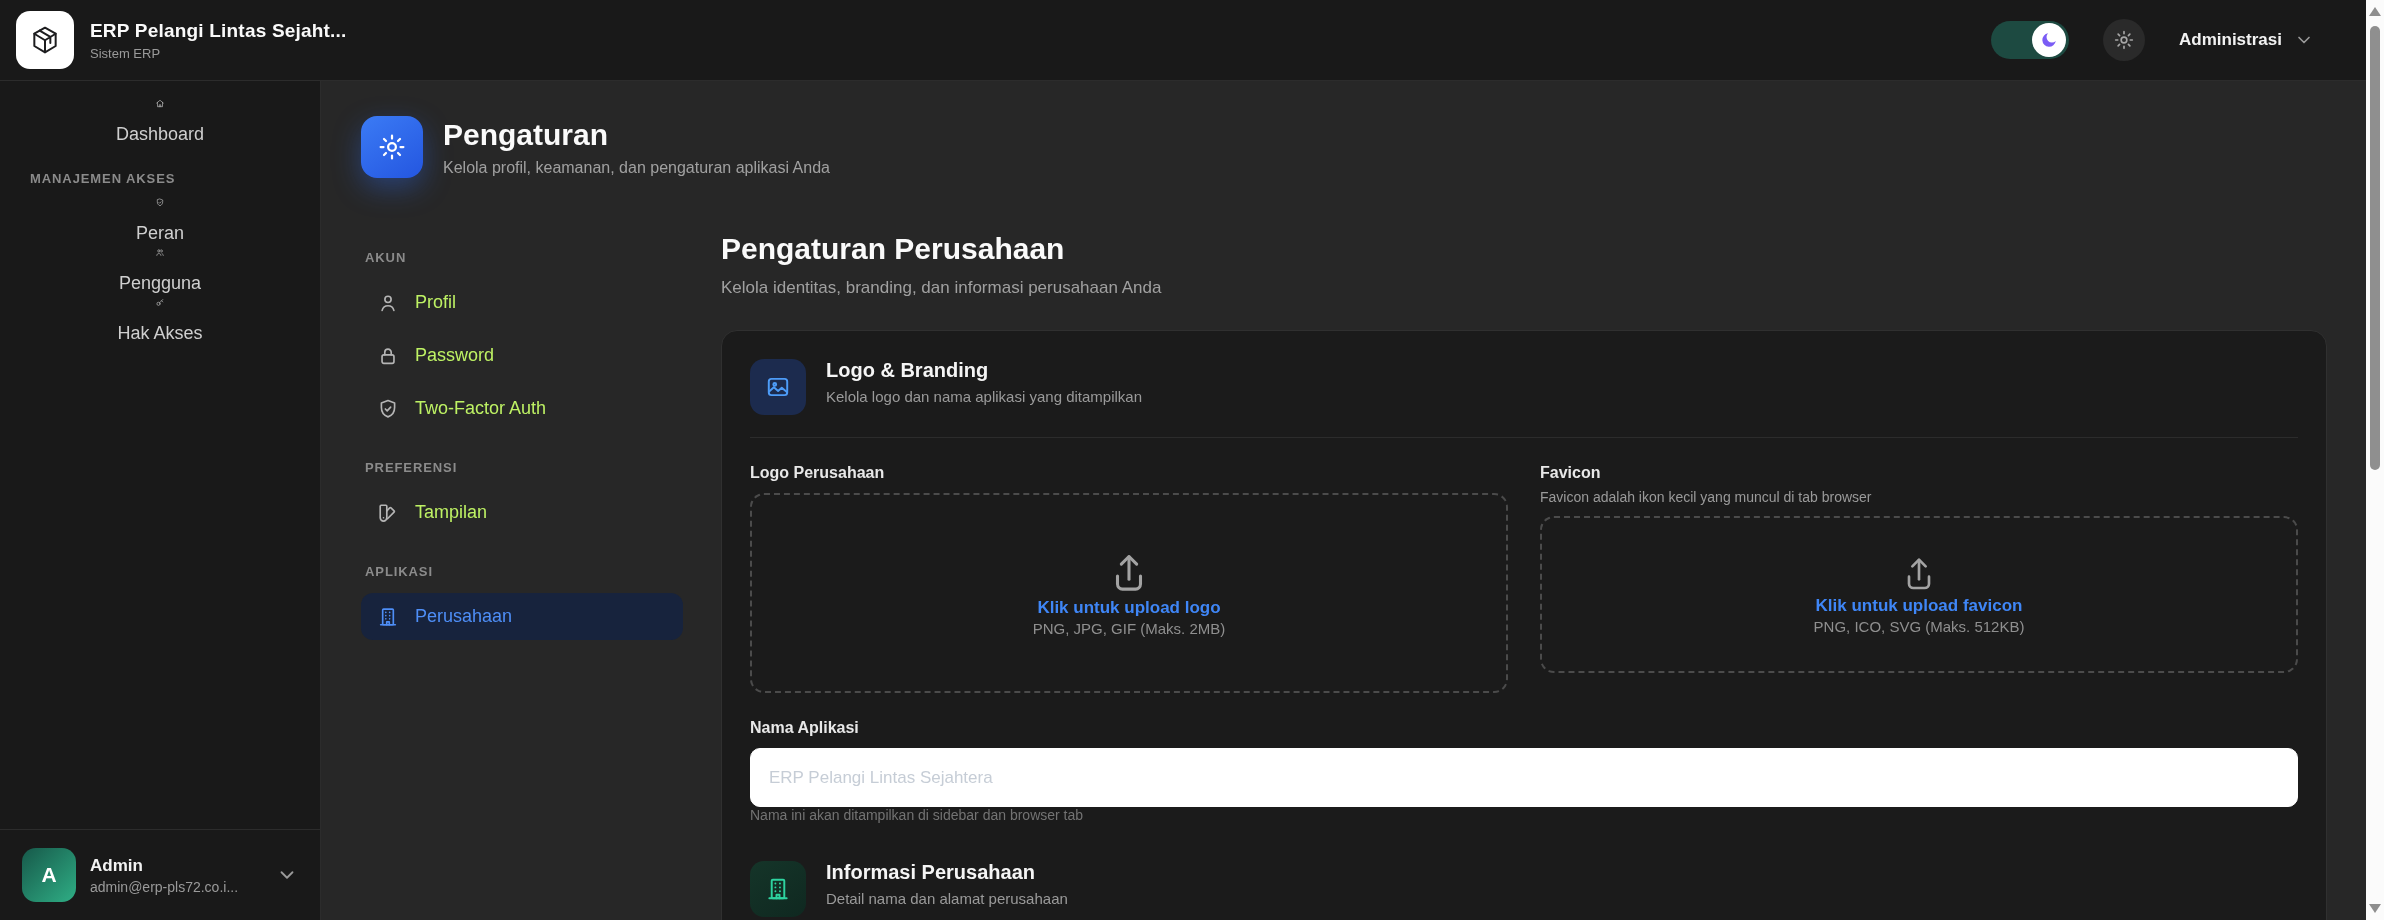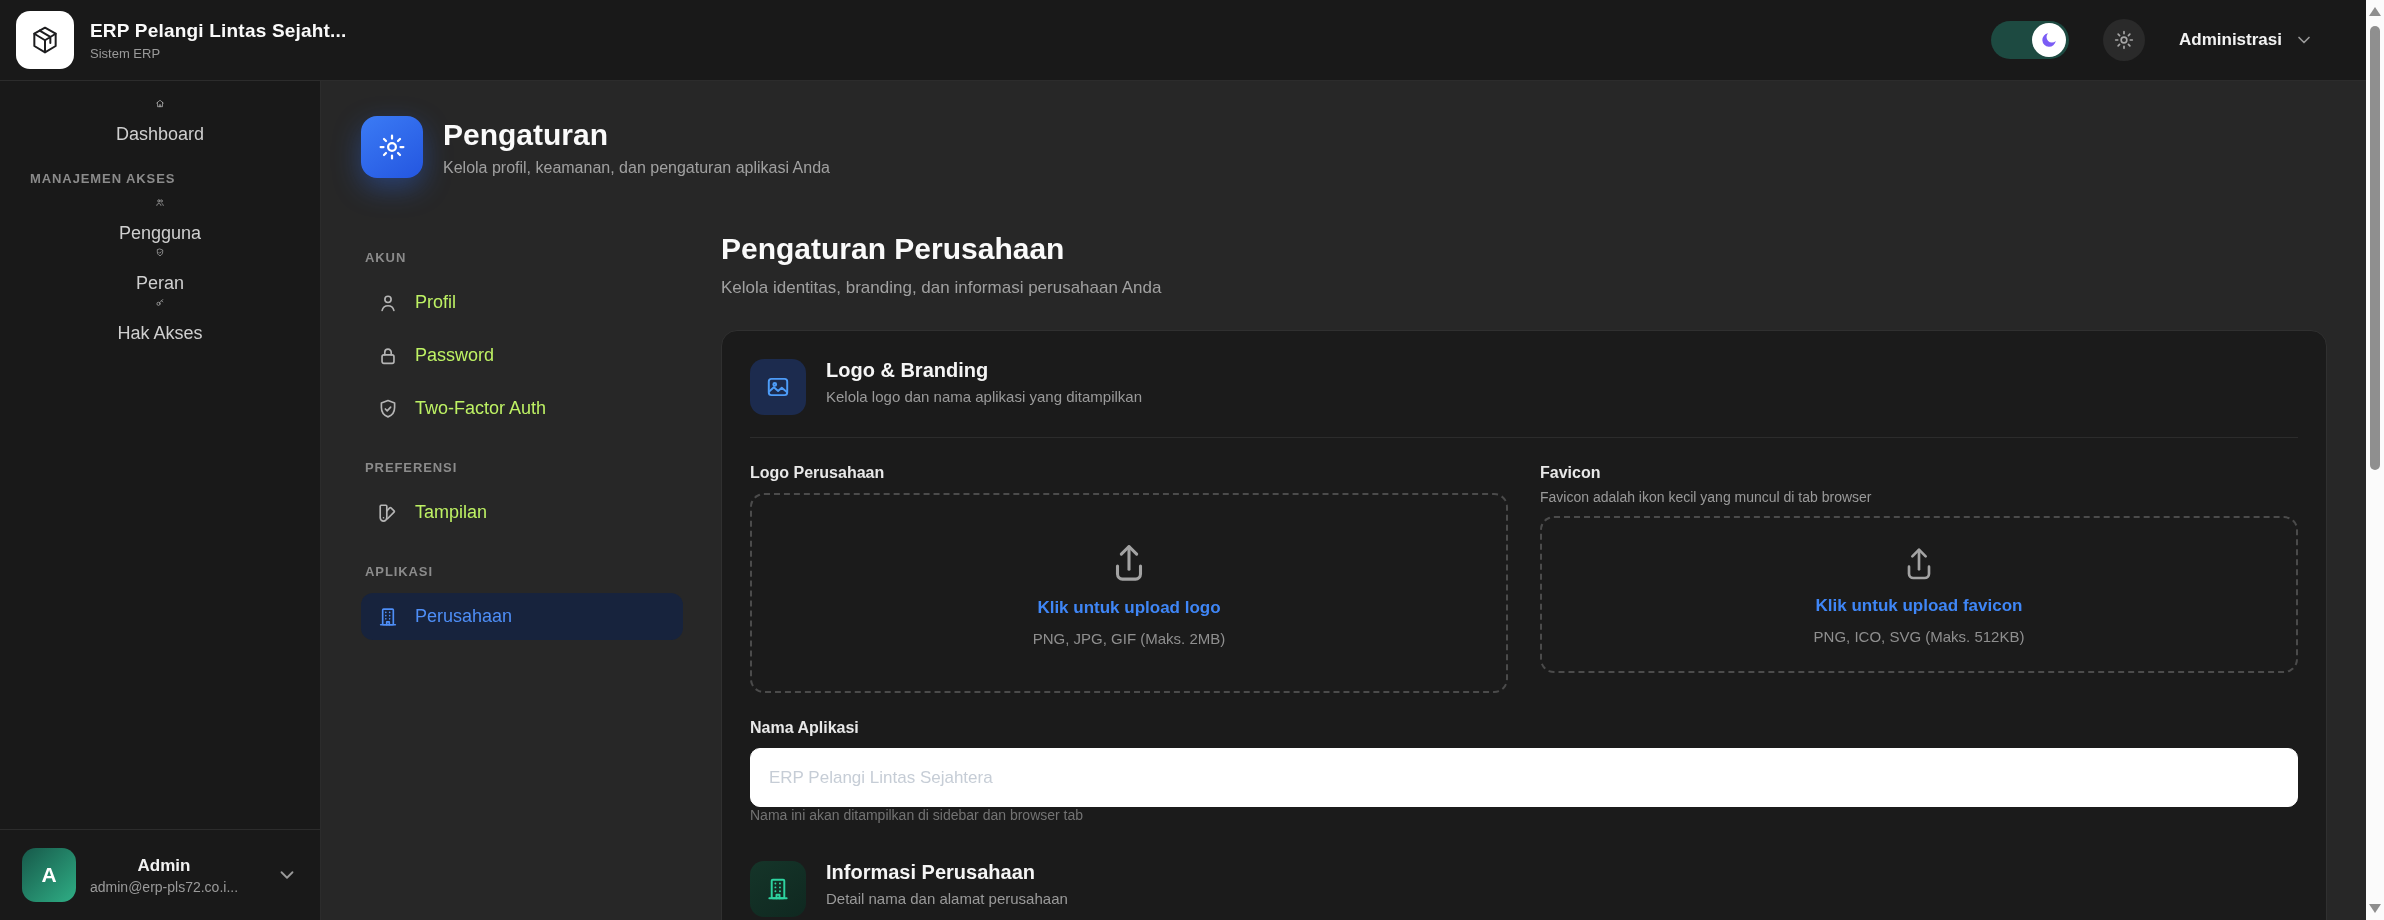--- a/index.html
+++ b/index.html
@@ -64,21 +64,21 @@
   .side-user {
     margin-top:auto; border-top:1px solid #2c2c2c;
     display:flex; align-items:center; gap:14px; padding:18px 22px; cursor:pointer;
   }
   .avatar {
     width:54px; height:54px; border-radius:14px;
     background:linear-gradient(135deg,#17594a 0%, #2fae85 100%);
     display:flex; align-items:center; justify-content:center;
     font-size:21px; font-weight:bold; color:#ffffff;
   }
-  .side-user-name { font-size:17px; font-weight:bold; color:#f2f2f2;text-align:center; }
+  .side-user-name { font-size:17px; font-weight:bold; color:#f2f2f2; }
   .side-user-mail { font-size:14px; color:#9a9a9a; margin-top:3px; }
   .side-user .chev { margin-left:auto; }
 
   
   .content { position:absolute; left:322px; top:82px; right:18px; bottom:0; background:#272727; overflow:hidden; }
 
   .page-header { position:absolute; left:39px; top:34px; display:flex; align-items:center; gap:20px; }
   .page-header-icon {
     width:62px; height:62px; border-radius:16px;
     background:linear-gradient(145deg,#3b7bf5,#2456e0);
@@ -120,21 +120,21 @@
   .sec-title { font-size:20px; font-weight:bold; color:#f5f5f5; }
   .sec-sub { font-size:15px; color:#9a9a9a; margin-top:6px; }
   .card-divider { border-bottom:1px solid #2c2c2c; margin-top:22px; }
 
   .upload-grid { display:grid; grid-template-columns:1fr 1fr; gap:32px; margin-top:26px; }
   .field-label { font-size:16px; font-weight:bold; color:#e8e8e8; }
   .field-desc { font-size:14px; color:#9a9a9a; margin-top:7px; }
   .upload-box {
     margin-top:11px; border:2px dashed #4b4b4b; border-radius:14px;
     display:flex; flex-direction:column; align-items:center; justify-content:center;
-    gap:12px; cursor:pointer; background:#1b1b1b;
+    gap:2px; cursor:pointer; background:#1b1b1b;
   }
   .upload-box.tall { height:200px; }
   .upload-box.short { height:157px; }
   .upload-icon { color:#a3a3a3; }
   .upload-cta { font-size:17px; font-weight:bold; color:#3f86f6; }
   .upload-hint { font-size:15px; color:#8f8f8f; }
 
   .name-field { margin-top:26px; }
   .name-input {
     margin-top:11px; width:100%; height:59px; border-radius:10px;
@@ -211,33 +211,33 @@
           <path d="M5.3 9.2V20.5h13.4V9.2"></path>
           <path d="M10 20.5v-5h4v5"></path>
       </svg>
       <span>Dashboard</span>
     </div>
 
     <div class="nav-section">MANAJEMEN AKSES</div>
 
     <div class="nav-item">
       <svg class="ni" width="22" height="22" viewBox="0 0 24 24" fill="none" stroke="currentColor" stroke-width="1.8" stroke-linecap="round" stroke-linejoin="round">
+        <path d="M12 2.8l7.2 2.6v5c0 4.6-3 8.7-7.2 10.2-4.2-1.5-7.2-5.6-7.2-10.2v-5z"></path>
+          <path d="M9.1 12l2 2 3.8-4"></path>
+      </svg>
+      <span>Peran</span>
+    </div>
+    <div class="nav-item">
+      <svg class="ni" width="22" height="22" viewBox="0 0 24 24" fill="none" stroke="currentColor" stroke-width="1.8" stroke-linecap="round" stroke-linejoin="round">
         <circle cx="9" cy="7.8" r="3.1"></circle>
           <path d="M3.4 19.8c0-3 2.5-5 5.6-5s5.6 2 5.6 5"></path>
           <path d="M15 4.9a3.1 3.1 0 1 1 0 6.1"></path>
           <path d="M17.6 15.2c1.9.7 3.2 2.4 3.2 4.6"></path>
       </svg>
       <span>Pengguna</span>
-    </div>
-    <div class="nav-item">
-      <svg class="ni" width="22" height="22" viewBox="0 0 24 24" fill="none" stroke="currentColor" stroke-width="1.8" stroke-linecap="round" stroke-linejoin="round">
-        <path d="M12 2.8l7.2 2.6v5c0 4.6-3 8.7-7.2 10.2-4.2-1.5-7.2-5.6-7.2-10.2v-5z"></path>
-          <path d="M9.1 12l2 2 3.8-4"></path>
-      </svg>
-      <span>Peran</span>
     </div>
     <div class="nav-item">
       <svg class="ni" width="22" height="22" viewBox="0 0 24 24" fill="none" stroke="currentColor" stroke-width="1.8" stroke-linecap="round" stroke-linejoin="round">
         <circle cx="8" cy="15.5" r="4.2"></circle>
           <path d="M11 12.5l8.5-8.5M16.2 7.3l3.2 3.2"></path>
       </svg>
       <span>Hak Akses</span>
     </div>
   </nav>
 

